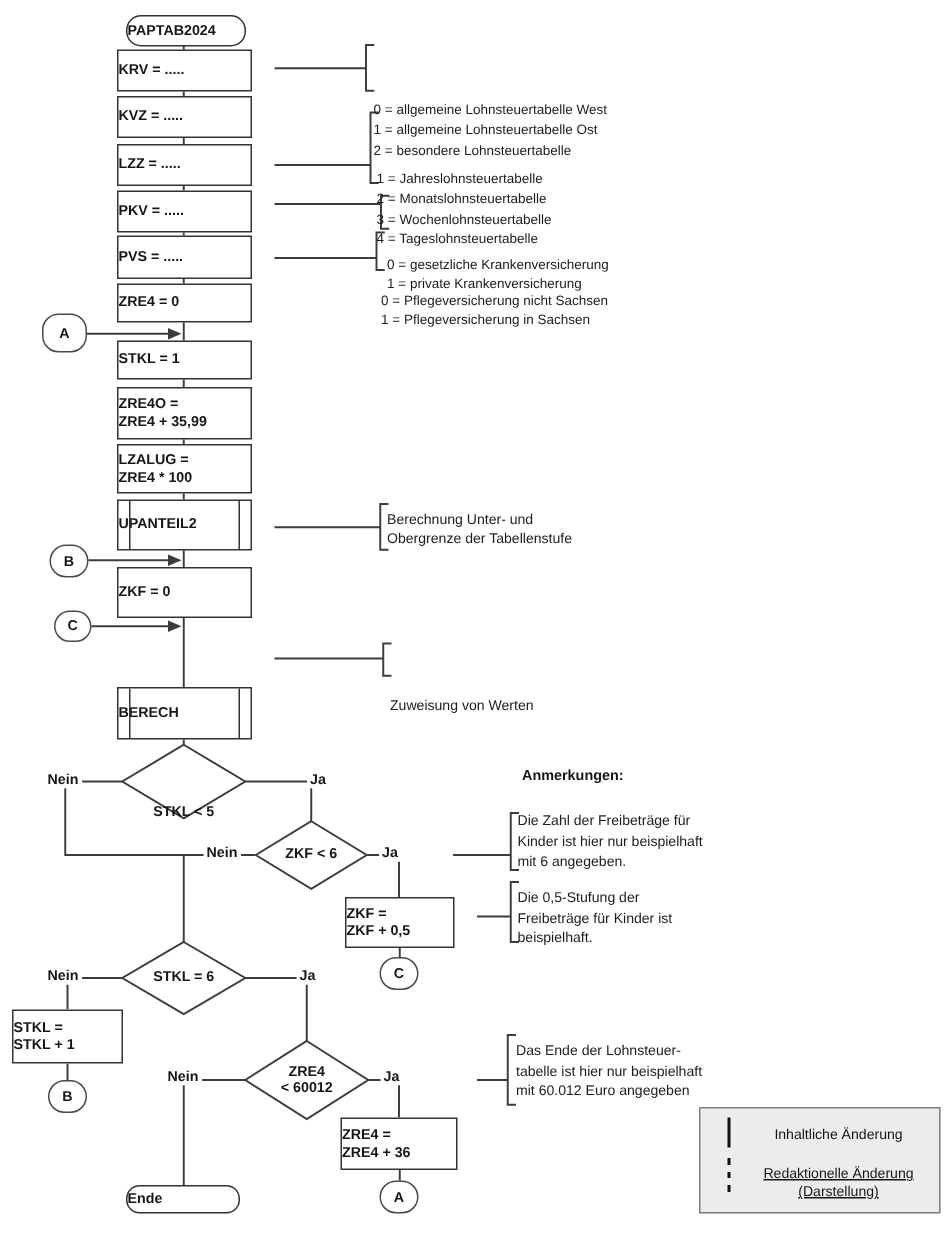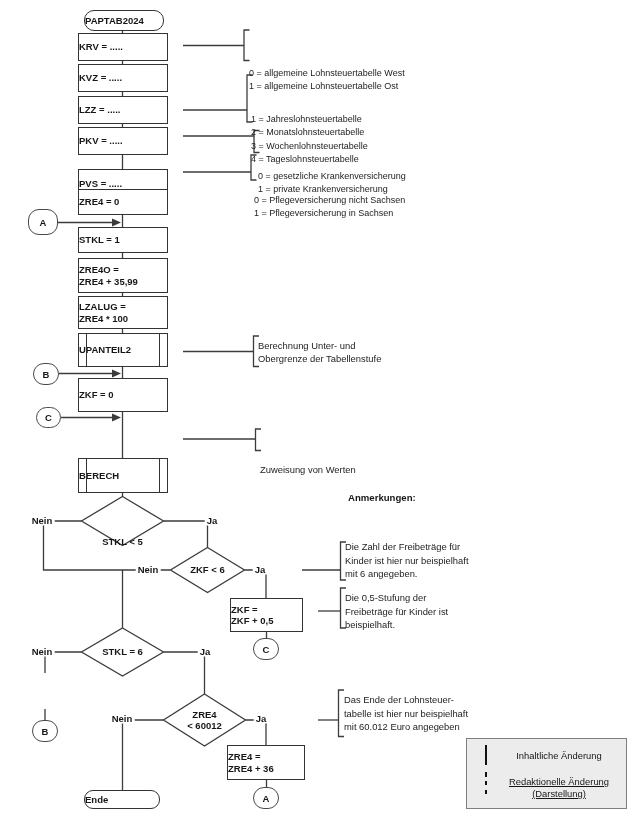--- a/index.html
+++ b/index.html
@@ -105,21 +105,21 @@
     </div>
   <div class="box" style="left:78px;top:64px;width:90px;height:28px;">
       <span>KVZ = .....</span>
     </div>
   <div class="box" style="left:78px;top:96px;width:90px;height:28px;">
       <span>LZZ = .....</span>
     </div>
   <div class="box" style="left:78px;top:127px;width:90px;height:28px;">
       <span>PKV = .....</span>
     </div>
-  <div class="box" style="left:78px;top:157px;width:90px;height:29px;margin-top:12px;">
+  <div class="box" style="left:78px;top:157px;width:90px;height:29px;">
       <span>PVS = .....</span>
     </div>
   <div class="box" style="left:78px;top:189px;width:90px;height:26px;">
       <span>ZRE4 = 0</span>
     </div>
   <div class="box" style="left:78px;top:227px;width:90px;height:26px;">
       <span>STKL = 1</span>
     </div>
   <div class="box" style="left:78px;top:258px;width:90px;height:35px;">
     <span>ZRE4O =</span>
@@ -135,20 +135,24 @@
   <div class="box" style="left:78px;top:378px;width:90px;height:34px;">
       <span>ZKF = 0</span>
     </div>
   <div class="box sub" style="left:78px;top:458px;width:90px;height:35px;">
       <span>BERECH</span>
     </div>
 
   <div class="box" style="left:230px;top:598px;width:73px;height:34px;">
     <span>ZKF =</span>
     <span>ZKF + 0,5</span>
+  </div>
+  <div class="box" style="left:8px;top:673px;width:74px;height:36px;">
+    <span>STKL =</span>
+    <span>STKL + 1</span>
   </div>
   <div class="box" style="left:227px;top:745px;width:78px;height:35px;">
     <span>ZRE4 =</span>
     <span>ZRE4 + 36</span>
   </div>
   <div class="box term" style="left:84px;top:790px;width:76px;height:19px;border-radius:9px;">
       <span>Ende</span>
     </div>
 
   <div class="dlabel" style="left:82px;top:530px;width:81px;height:24px;">
@@ -189,20 +193,21 @@
   <div class="conn" style="left:32px;top:720px;width:26px;height:22px;">
       <span>B</span>
     </div>
   <div class="conn" style="left:253px;top:787px;width:26px;height:22px;">
       <span>A</span>
     </div>
 
   <div class="ann" style="left:249px;top:27px;">
     <div>0 = allgemeine Lohnsteuertabelle West</div>
     <div>1 = allgemeine Lohnsteuertabelle Ost</div>
+    <div>2 = besondere Lohnsteuertabelle</div>
   </div>
   <div class="ann" style="left:251px;top:73px;">
     <div>1 = Jahreslohnsteuertabelle</div>
     <div>2 = Monatslohnsteuertabelle</div>
     <div>3 = Wochenlohnsteuertabelle</div>
     <div>4 = Tageslohnsteuertabelle</div>
   </div>
   <div class="ann" style="left:258px;top:130px;line-height:12.5px;">
     <div>0 = gesetzliche Krankenversicherung</div>
     <div>1 = private Krankenversicherung</div>
@@ -212,21 +217,21 @@
     <div>1 = Pflegeversicherung in Sachsen</div>
   </div>
   <div class="note" style="left:258px;top:339px;line-height:13px;">
     <div>Berechnung Unter- und</div>
     <div>Obergrenze der Tabellenstufe</div>
   </div>
   <div class="note" style="left:260px;top:431px;margin-top:32px;">
     <div>Zuweisung von Werten</div>
   </div>
 
-  <div class="remark-title" style="left:348px;top:492px;">Anmerkungen:</div>
+  <div class="remark-title" style="left:348px;top:512px;">Anmerkungen:</div>
   <div class="note" style="left:345px;top:540px;">
     <div>Die Zahl der Freibeträge für</div>
     <div>Kinder ist hier nur beispielhaft</div>
     <div>mit 6 angegeben.</div>
   </div>
   <div class="note" style="left:345px;top:591px;">
     <div>Die 0,5-Stufung der</div>
     <div>Freibeträge für Kinder ist</div>
     <div>beispielhaft.</div>
   </div>

